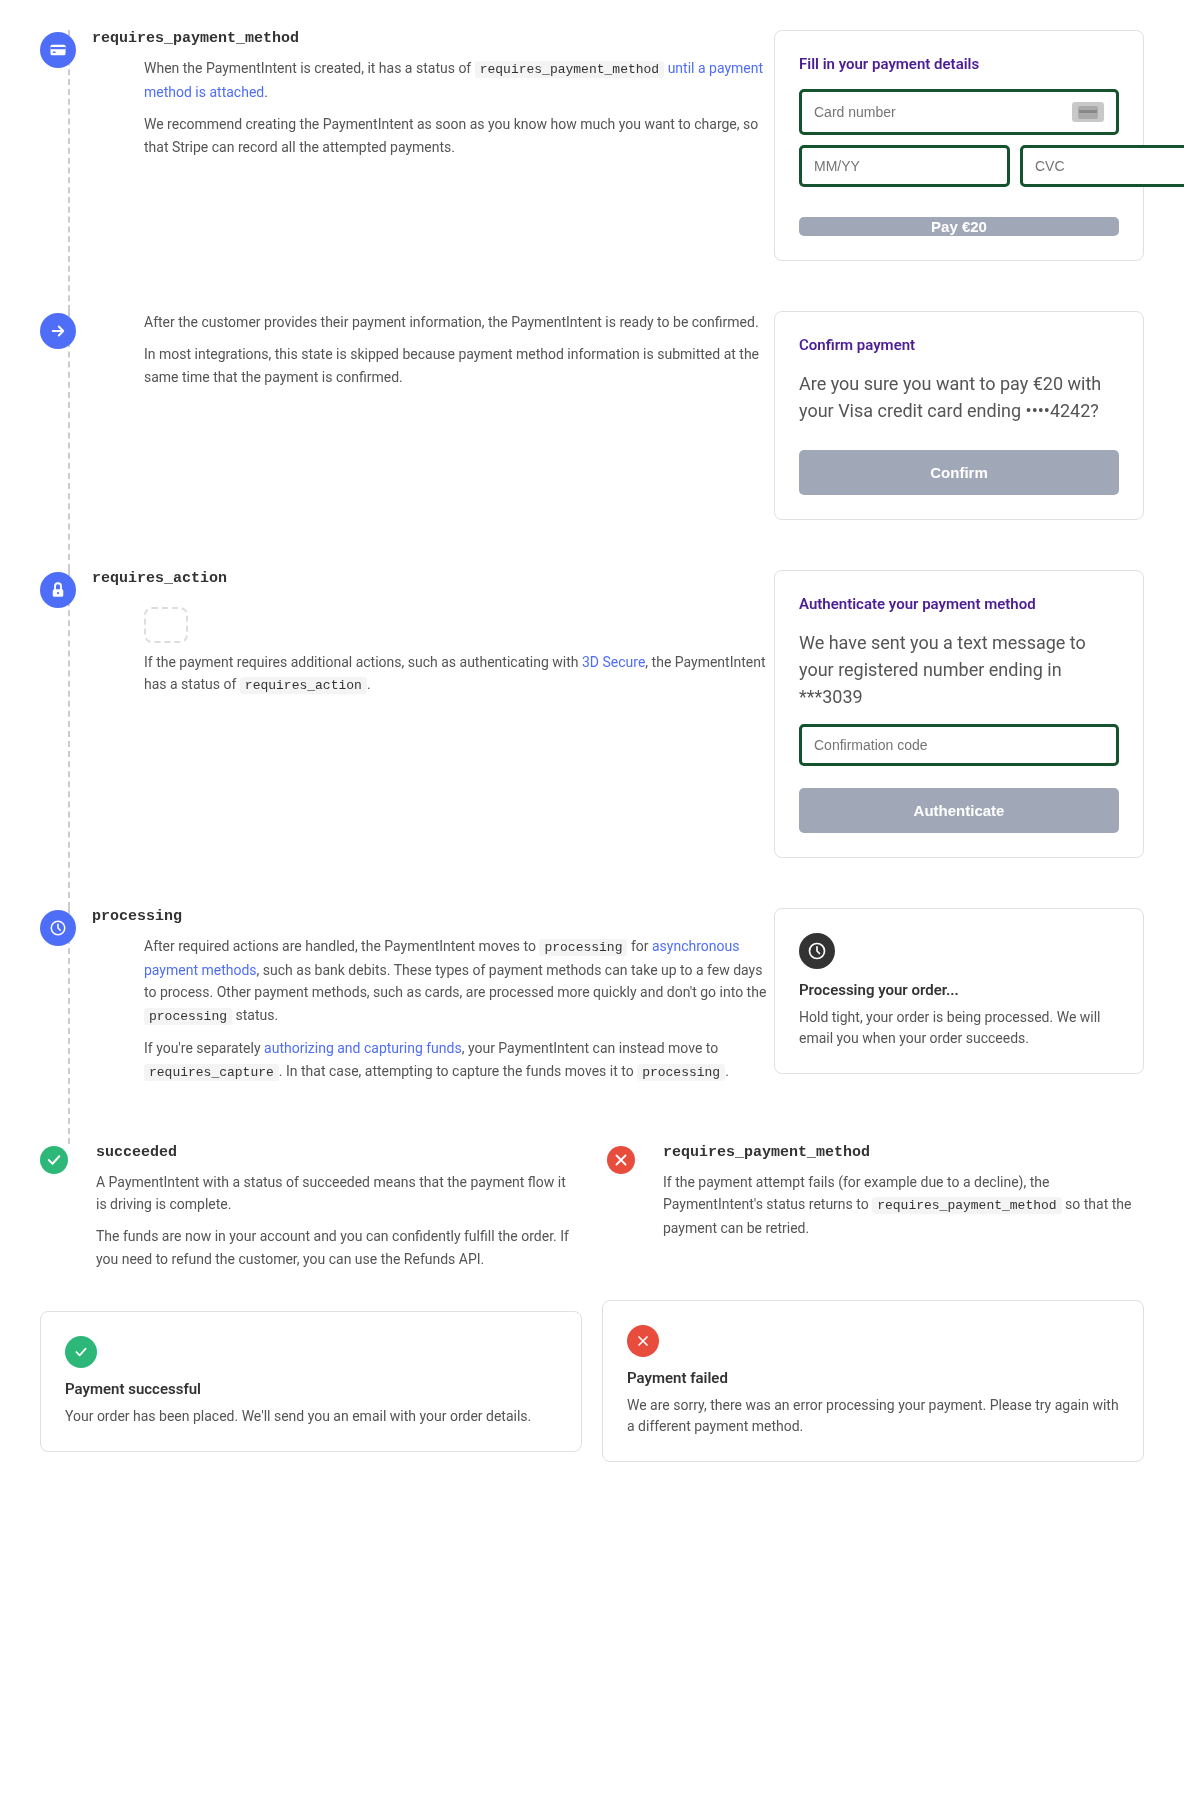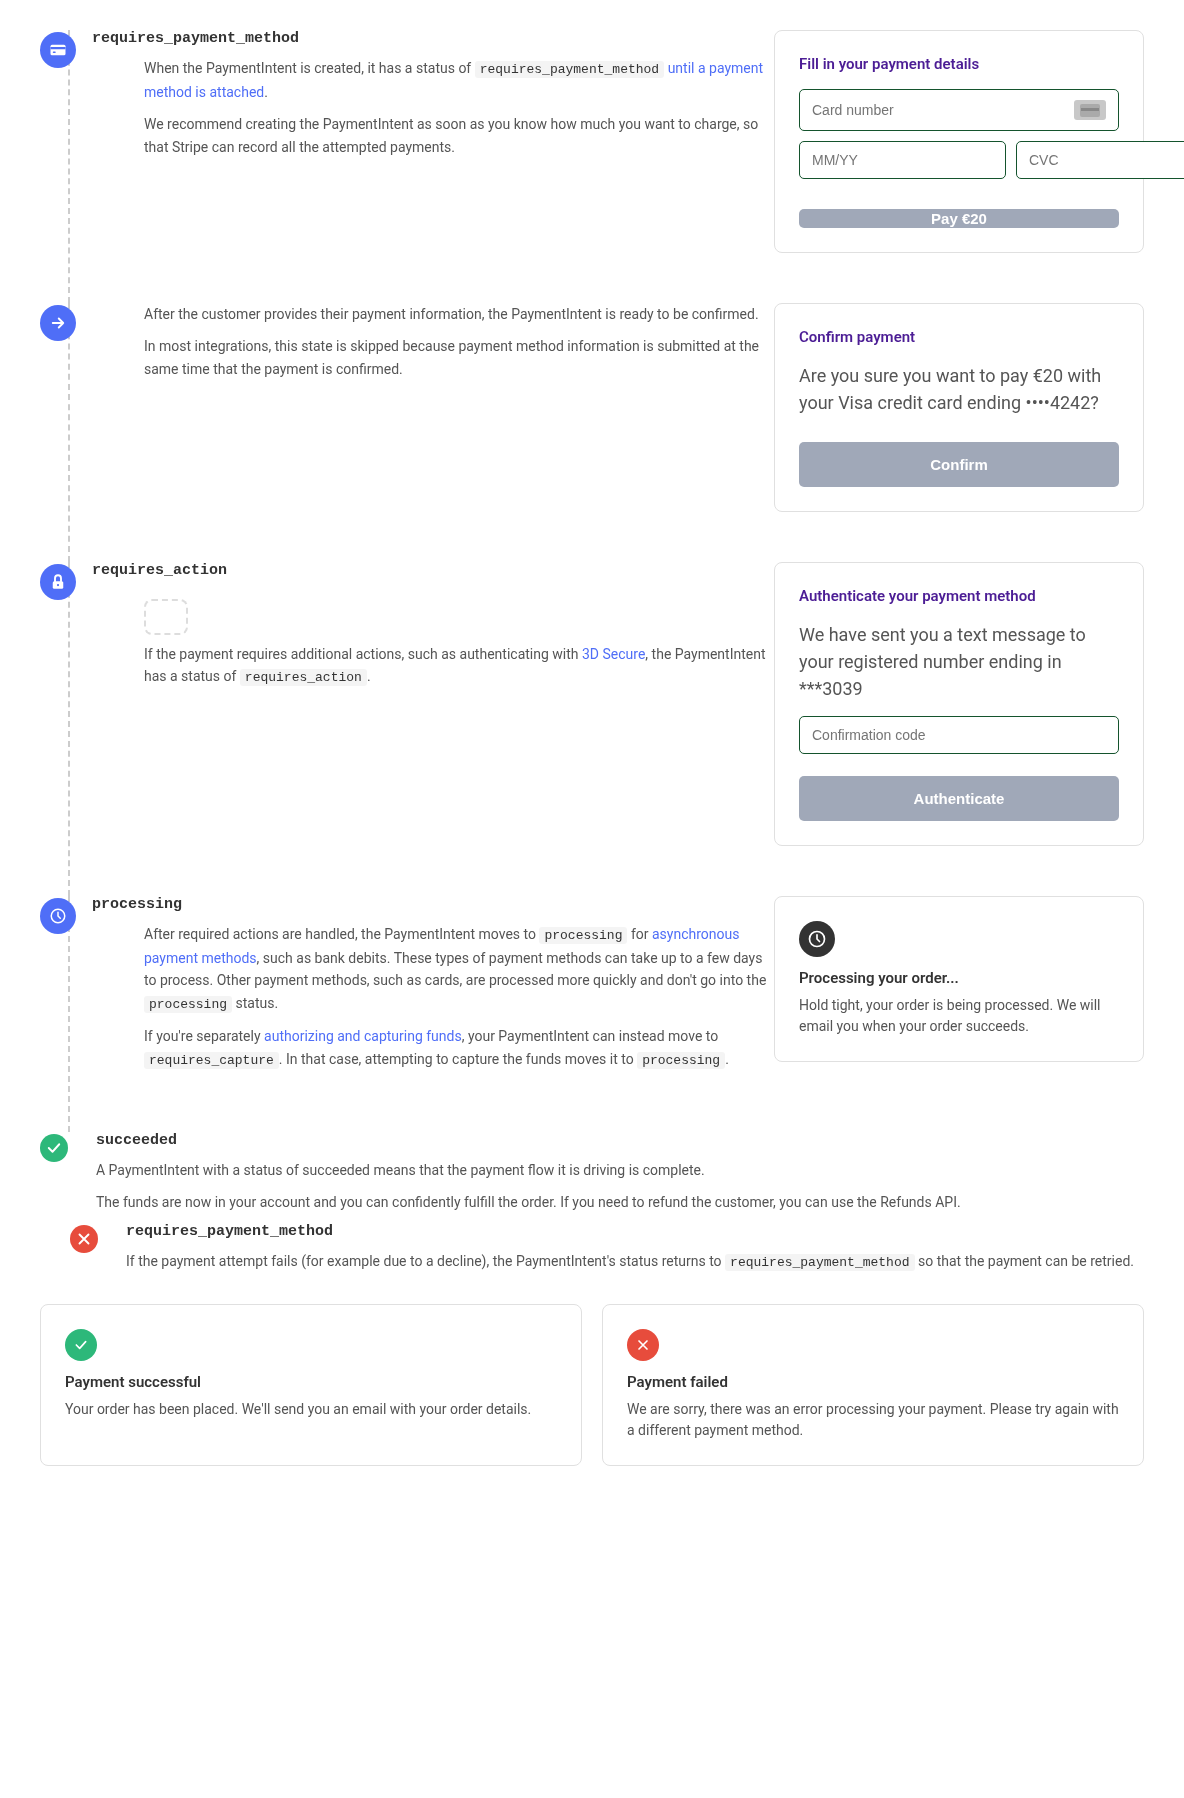--- a/index.html
+++ b/index.html
@@ -94,21 +94,21 @@
       border-radius: 8px;
       padding: 24px;
     }
     .card-ui-title {
       font-size: 15px;
       font-weight: 600;
       color: #4c1d95;
       margin-bottom: 16px;
     }
     .form-field {
-      border: 1px solid #14532d;
+      border: 3px solid #14532d;
       border-radius: 5px;
       padding: 10px 12px;
       margin-bottom: 10px;
       display: flex;
       align-items: center;
       background: #fff;
     }
     .form-field input {
       border: none;
       outline: none;
@@ -216,20 +216,21 @@
       flex: 1;
     }
     .bottom-right {
       padding-left: 30px;
     }
     
     .result-cards {
       display: flex;
       gap: 20px;
       margin-top: 20px;
+      align-items: center;
     }
     .result-card {
       flex: 1;
       border: 1px solid #e0e0e0;
       border-radius: 8px;
       padding: 24px;
     }
     .result-card-icon {
       width: 32px;
       height: 32px;
@@ -410,21 +411,21 @@
           <circle cx="12" cy="12" r="9" stroke="white" stroke-width="2" fill="none"></circle>
           <path d="M12 7v5l3 3" stroke="white" stroke-width="2" stroke-linecap="round" fill="none"></path>
         </svg>
       </div>
       <h3>Processing your order...</h3>
       <p>Hold tight, your order is being processed. We will email you when your order succeeds.</p>
     </div>
   </div>
 </div>
 
-<div class="bottom-section" style="margin-top: 20px; margin-bottom: 20px; flex-direction: column;">
+<div class="bottom-section" style="margin-top: 20px; margin-bottom: 20px;">
   <div class="bottom-left">
     <div class="section-inner">
       <div class="status-icon green" style="width:28px;height:28px;flex-shrink:0;">
         <svg viewBox="0 0 24 24" xmlns="http://www.w3.org/2000/svg" width="14" height="14">
           <path d="M5 12l5 5L19 7" stroke="white" stroke-width="2.5" fill="none" stroke-linecap="round" stroke-linejoin="round"></path>
         </svg>
       </div>
       <div class="content-area" style="padding-left:12px;">
         <div class="status-header">
           <span class="status-title">succeeded</span>

